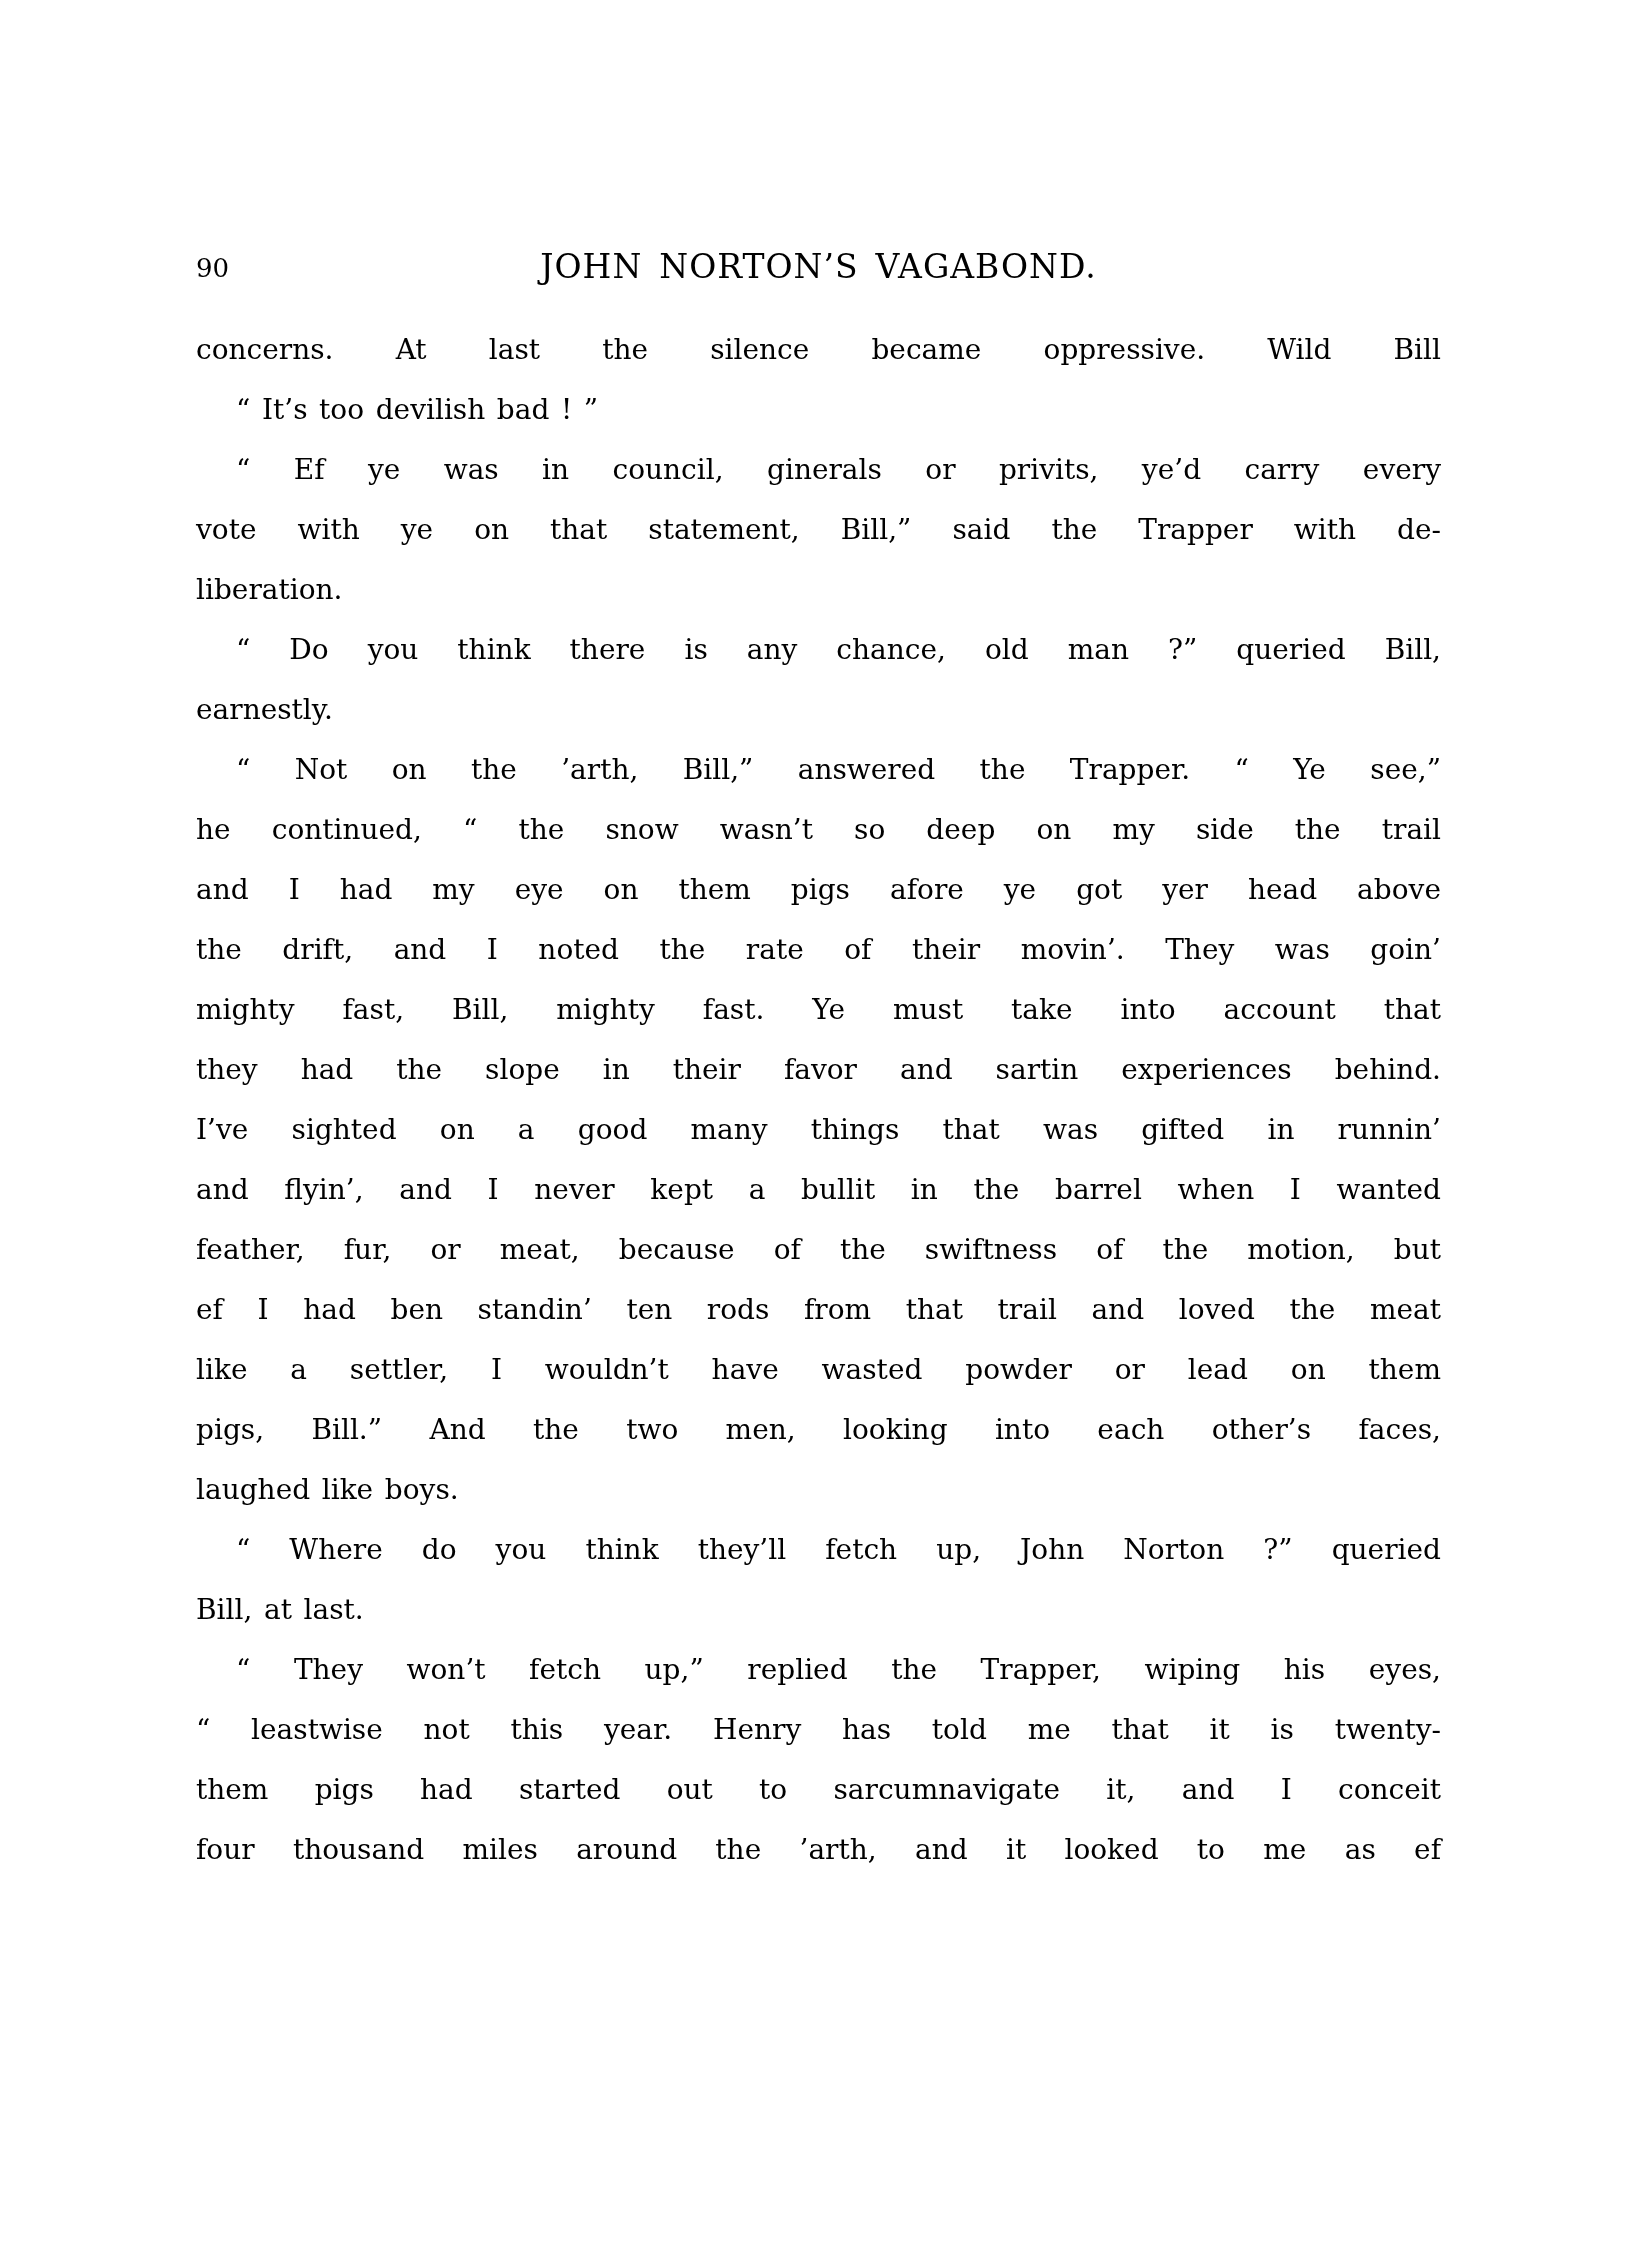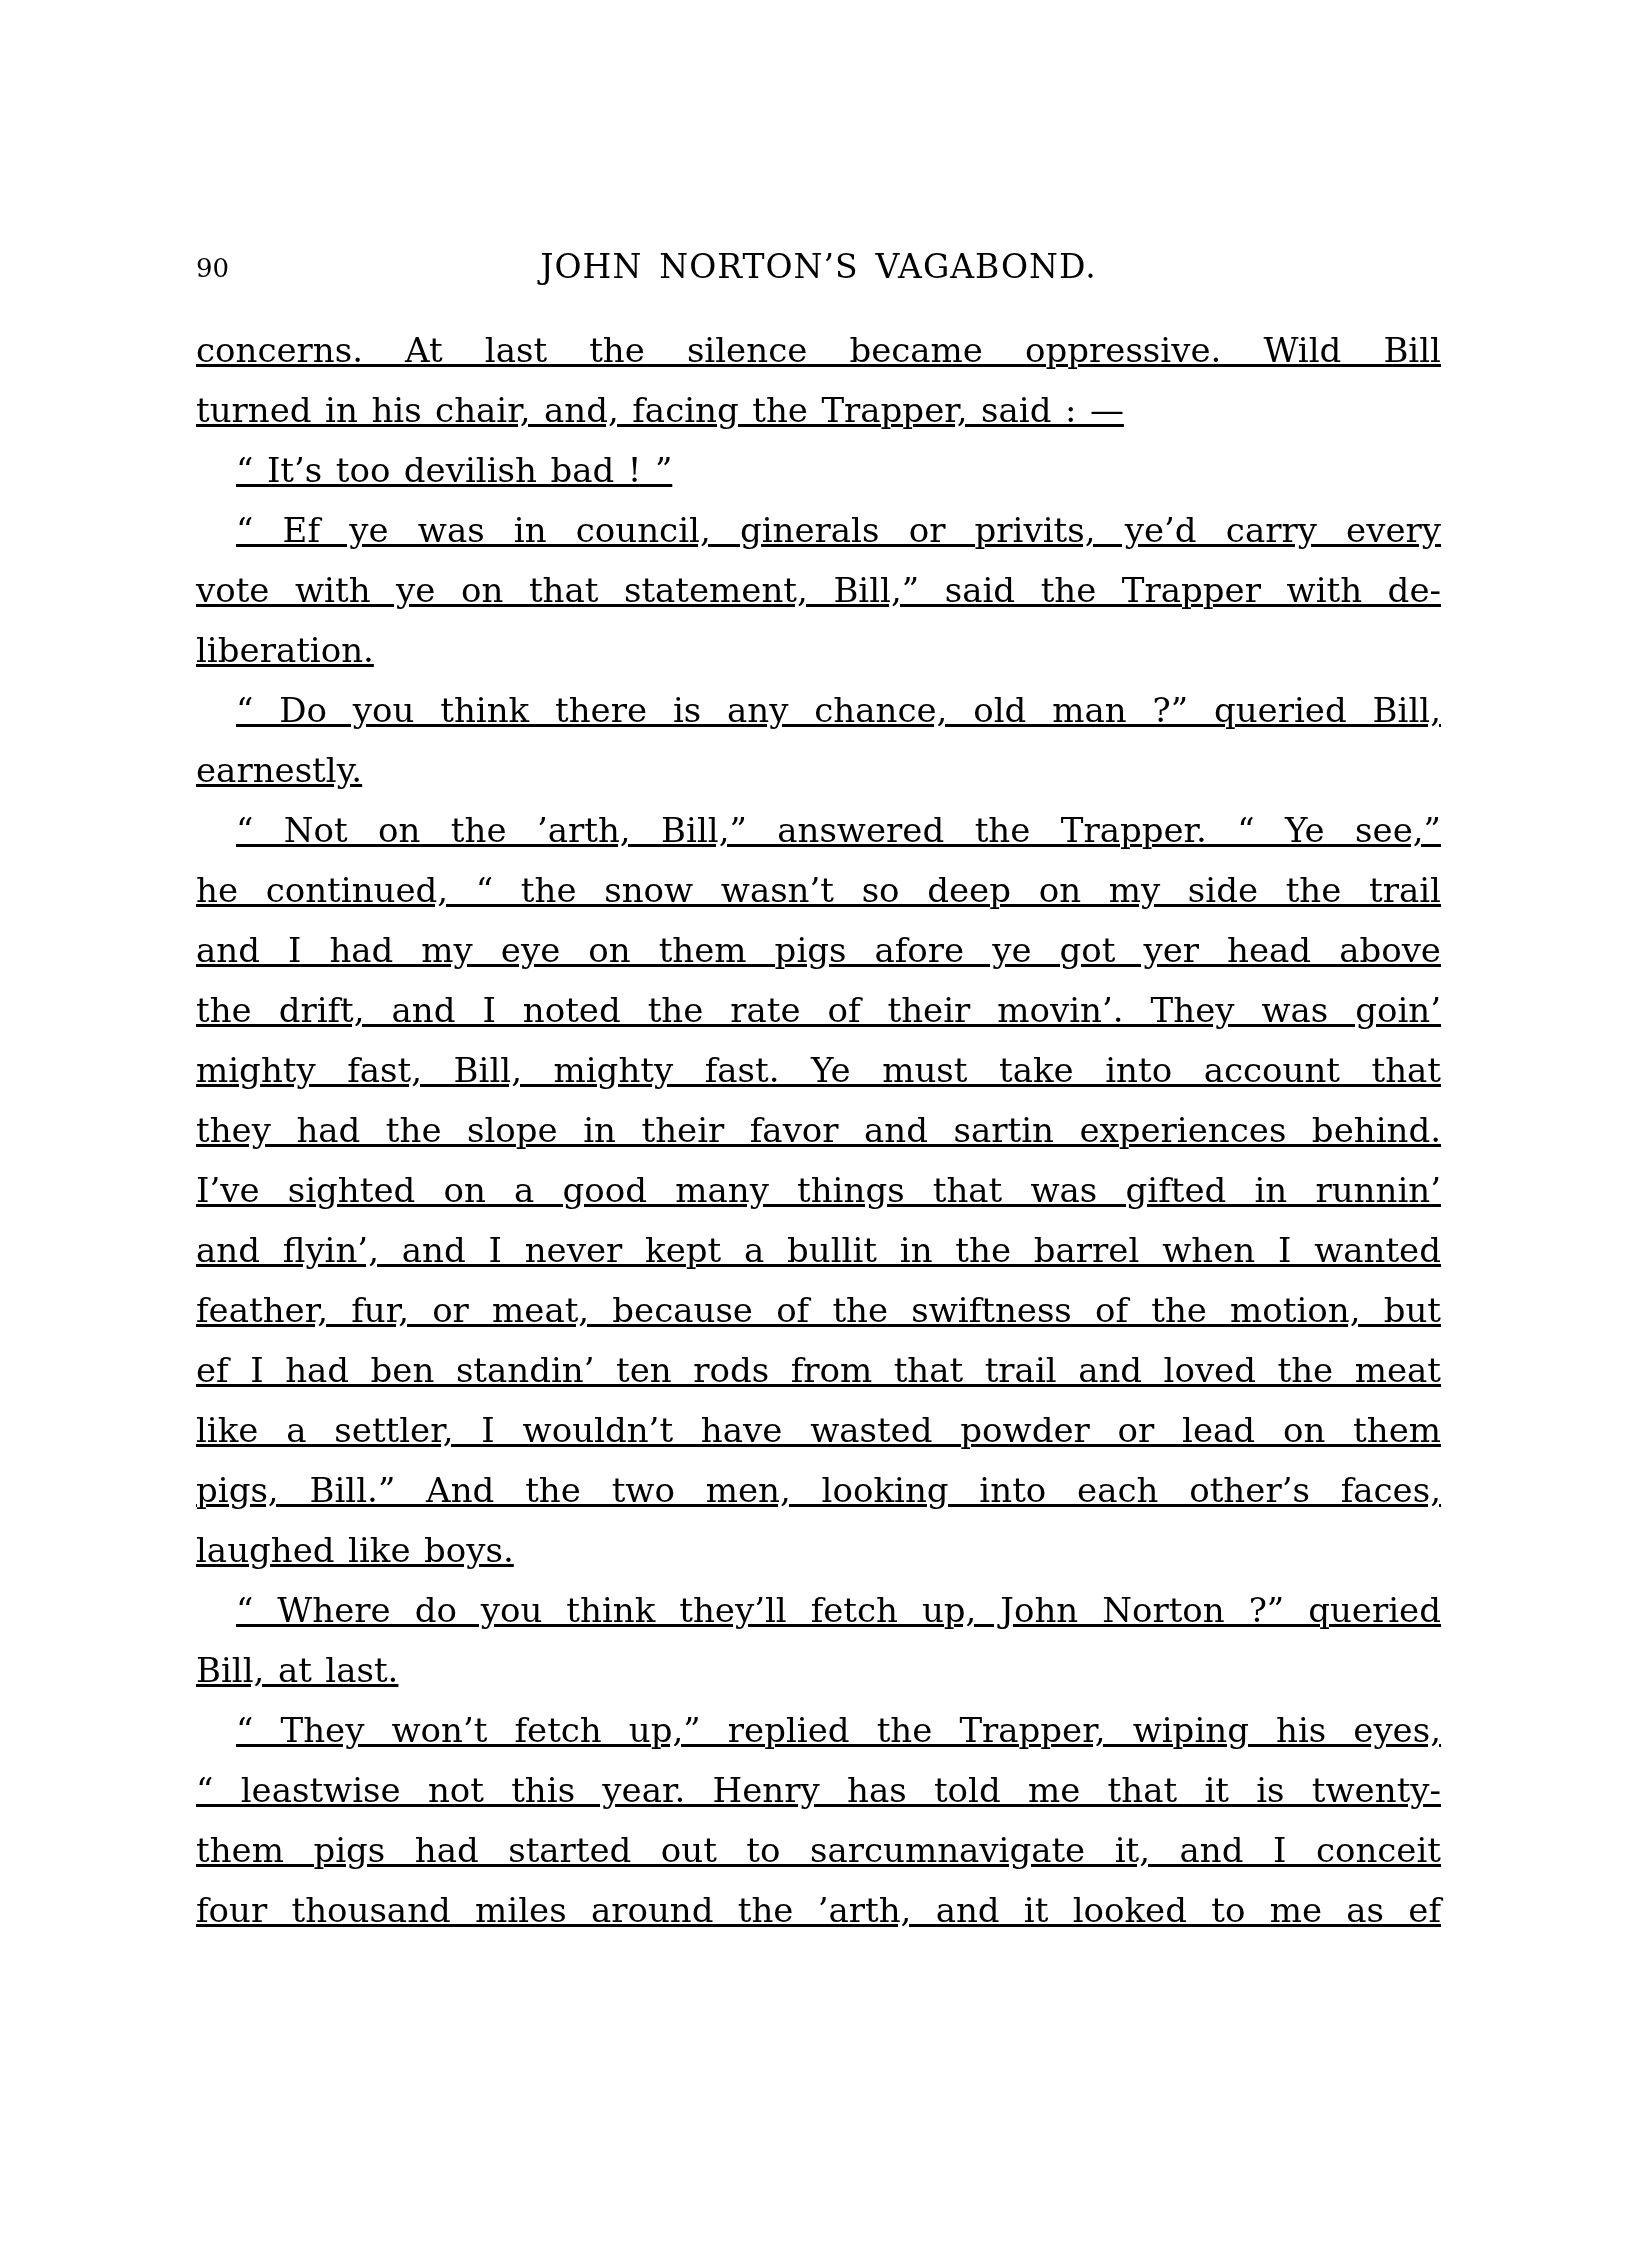--- a/index.html
+++ b/index.html
@@ -38,24 +38,23 @@
   .body-text {
     position: absolute;
     left: 196px;
     top: 320px;
     width: 1245px;
   }
   .paragraph { margin: 0; }
   .text-line {
     height: 60px;
     line-height: 60px;
-    font-size: 34px;
+    font-size: 28px;
     text-align: left;
     word-spacing: 2.7px;
-    text-decoration: underline;
   }
   .text-line.justified {
     text-align: justify;
     text-align-last: justify;
     -moz-text-align-last: justify;
   }
   .paragraph.indent .text-line:first-child {
     text-indent: 40px;
   }
 </style>
@@ -63,21 +62,20 @@
 <body>
 
 <div class="page">
   <div class="running-header">
     <div class="page-number">90</div>
     <div class="header-title">JOHN NORTON’S VAGABOND.</div>
   </div>
   <div class="body-text">
       <div class="paragraph">
         <div class="text-line justified">concerns.  At last the silence became oppressive.  Wild Bill</div>
-        <div class="text-line">turned in his chair, and, facing the Trapper, said : —</div>
       </div>
       <div class="paragraph indent">
         <div class="text-line">“ It’s too devilish bad ! ”</div>
       </div>
       <div class="paragraph indent">
         <div class="text-line justified">“ Ef ye was in council, ginerals or privits, ye’d carry every</div>
         <div class="text-line justified">vote with ye on that statement, Bill,” said the Trapper with de-</div>
         <div class="text-line">liberation.</div>
       </div>
       <div class="paragraph indent">

